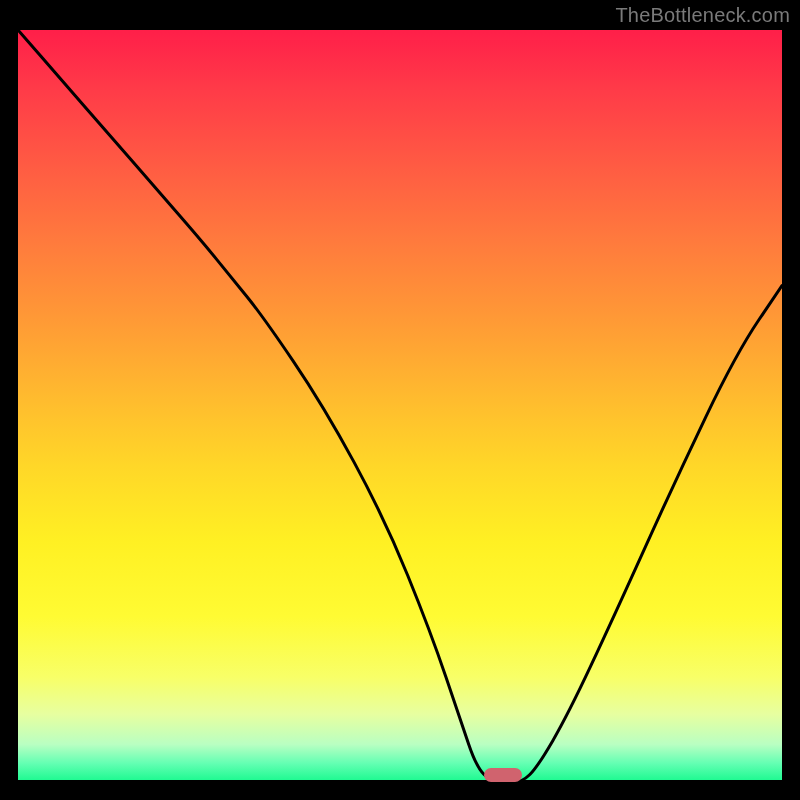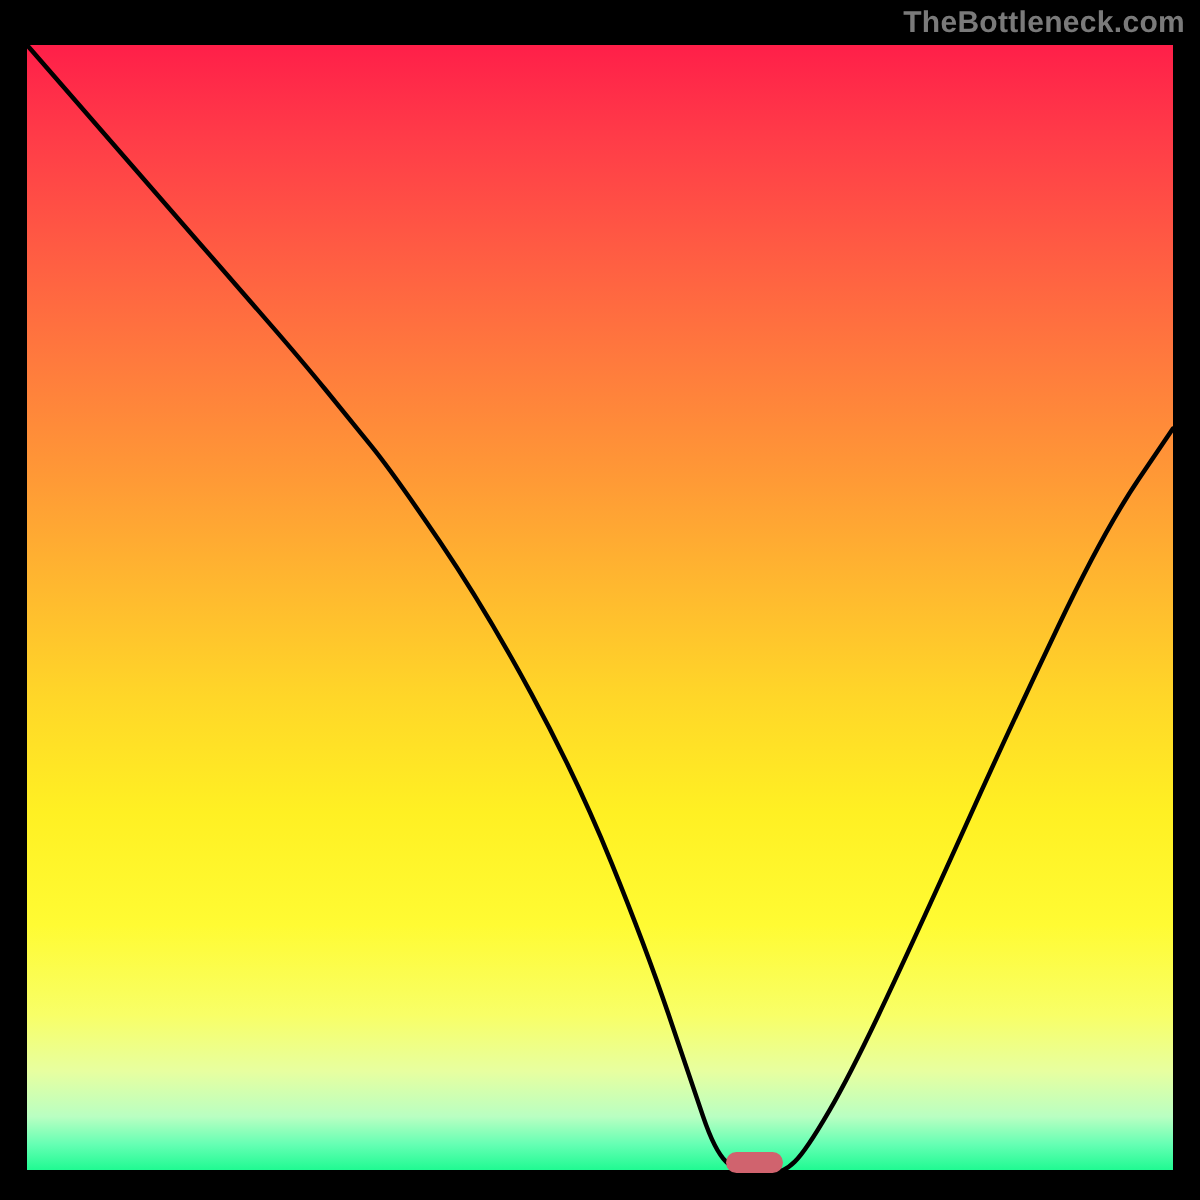--- a/index.html
+++ b/index.html
@@ -16,21 +16,21 @@
     width: 800px;
     height: 800px;
     background: #000;
   }
   .watermark {
     position: absolute;
     top: 4px;
     right: 10px;
     color: #7a7a7a;
     font-size: 20px;
-    font-weight: 700;
+    font-weight: 400;
     letter-spacing: 0.2px;
     z-index: 10;
   }
   .plot-area {
     position: absolute;
     left: 18px;
     top: 30px;
     width: 764px;
     height: 752px;
     background: linear-gradient(to bottom,

